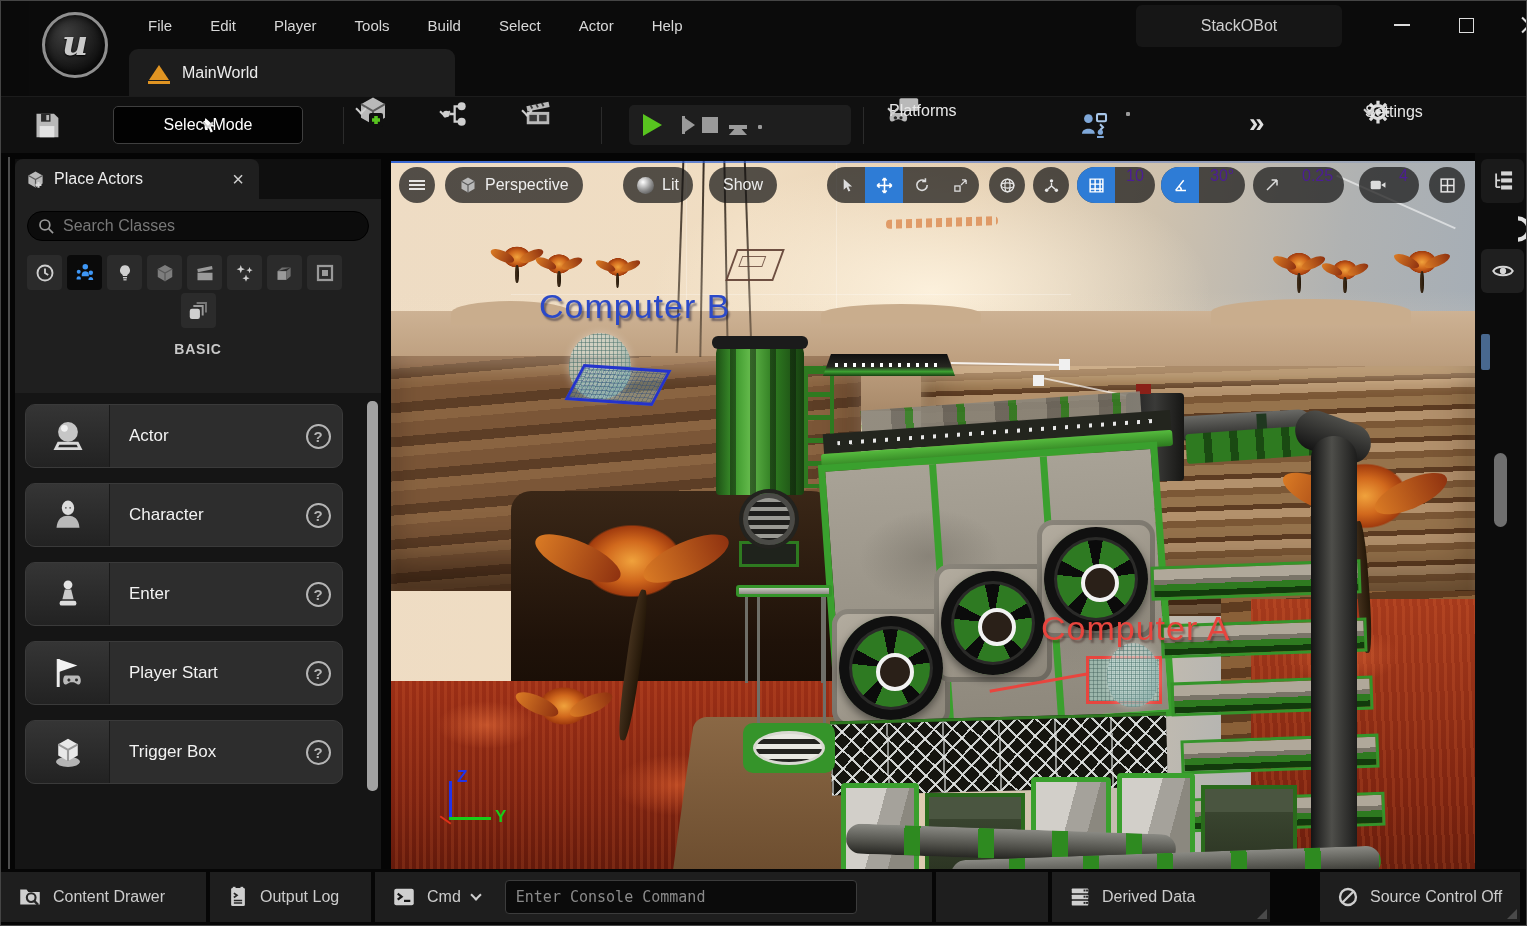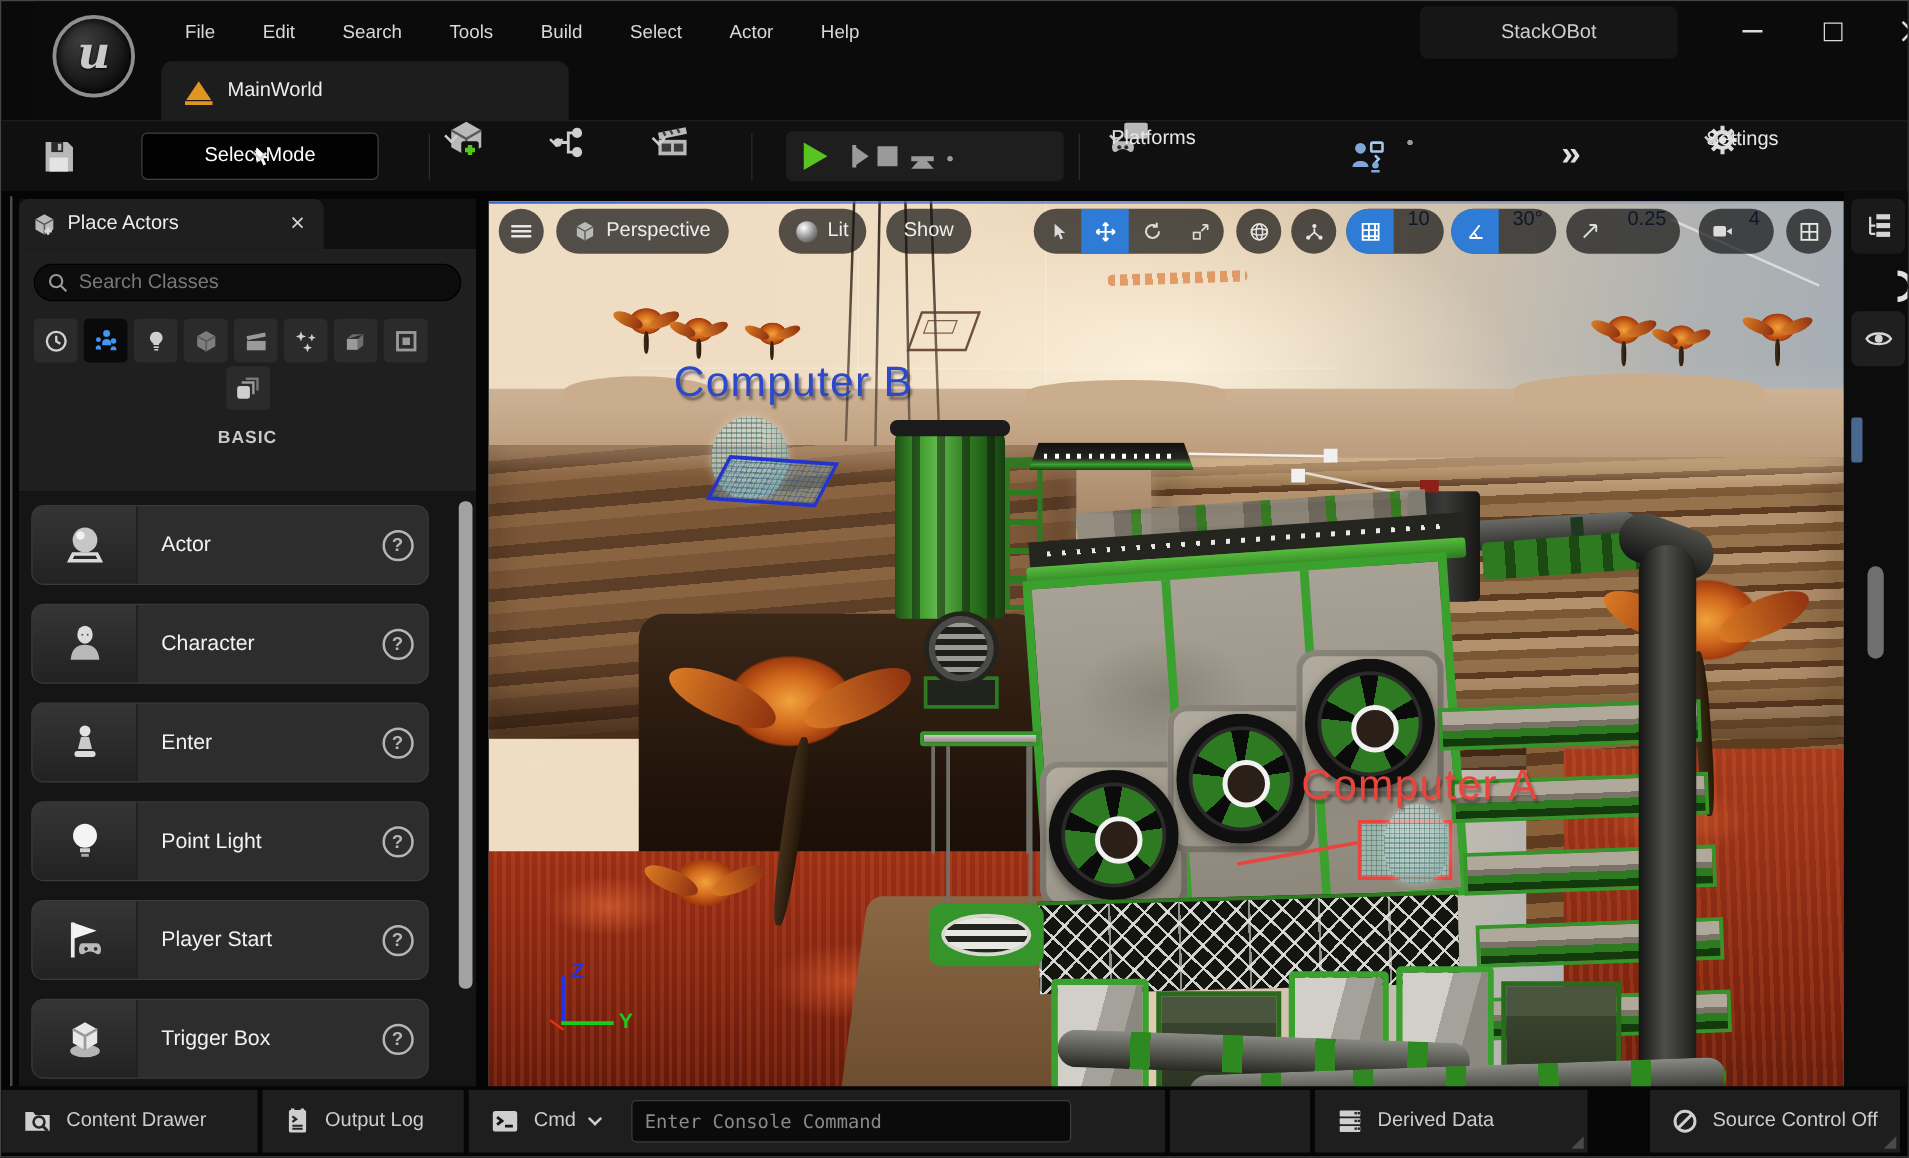--- a/index.html
+++ b/index.html
@@ -246,21 +246,21 @@
   .vp-circle { top:6px; width:36px; height:36px; border-radius:50%; background:rgba(22,22,22,.72);
       display:flex; align-items:center; justify-content:center; color:#e6e6e6; }
   .vp-pill { top:6px; height:36px; background:rgba(22,22,22,.72); border-radius:18px;
       display:flex; align-items:center; gap:8px; padding:0 14px; color:#ededed; font-size:16px; }
   .vp-group { top:6px; height:36px; background:rgba(22,22,22,.72); border-radius:18px; display:flex; overflow:hidden; }
   .vp-tool { width:38px; display:flex; align-items:center; justify-content:center; color:#dcdcdc; position:static!important; }
   .vp-tool.active { background:#2e7cd6; color:#fff; }
   .snap-ic { width:38px; height:36px; display:flex; align-items:center; justify-content:center; color:#fff;
       background:#2e7cd6; position:static!important; }
   .snap-ic.plain { background:transparent; color:#dcdcdc; }
-  .snap-val { padding:0 11px; color:#0f172a; font-size:16px; position:static!important; }
+  .snap-val { padding:0 11px; color:#4c1d95; font-size:16px; position:static!important; }
   .burger i { display:block; width:16px; height:2px; background:#e6e6e6; margin:2px 0; }
 
   
   .status-bar { position:absolute; bottom:0; left:0; width:1527px; height:56px; background:#060606; }
   .seg { position:absolute; top:3px; height:50px; background:#1e1e1e; display:flex; align-items:center;
          gap:11px; padding:0 17px; color:#cccccc; font-size:16px; }
   .seg.grip::after { content:""; position:absolute; right:3px; bottom:3px; width:0; height:0;
          border-left:10px solid transparent; border-bottom:10px solid #4a4a4a; }
   .console-input { width:352px; height:34px; background:#0b0b0b; border:1px solid #3c3c3c; border-radius:4px;
          font-family:"DejaVu Sans Mono", monospace; font-size:15px; color:#bbb; padding:0 10px; outline:none; }
@@ -270,21 +270,21 @@
 </head>
 <body>
 
 <div class="app">
 
   <div class="title-bar">
     <div class="logo"></div>
     <div class="menu">
       <span class="menu-item">File</span>
       <span class="menu-item">Edit</span>
-      <span class="menu-item">Search</span>
+      <span class="menu-item">Player</span>
       <span class="menu-item">Tools</span>
       <span class="menu-item">Build</span>
       <span class="menu-item">Select</span>
       <span class="menu-item">Actor</span>
       <span class="menu-item">Help</span>
     </div>
     <div class="win-title">StackOBot</div>
     <div class="win-controls">
       <span class="wc wc-min"></span>
       <span class="wc wc-max"></span>
@@ -526,33 +526,20 @@
                 <rect x="3.8" y="11.4" width="8.4" height="2.4" rx="1.1" fill="#dcdcdc"></rect>
               </svg>
             </span>
           <span class="pa-label">Enter</span>
           <span class="pa-q">
               <span class="qmark"></span>
             </span>
         </div>
         <div class="pa-item">
           <span class="pa-ic">
-              <svg width="32" height="32" viewBox="0 0 16 16">
-                <circle cx="8" cy="5.8" r="4.8" fill="#f4f4f4"></circle>
-                <rect x="6" y="10.8" width="4" height="1.6" fill="#cfcfcf"></rect>
-                <rect x="6.5" y="13" width="3" height="1.2" fill="#a9a9a9"></rect>
-              </svg>
-            </span>
-          <span class="pa-label">Point Light</span>
-          <span class="pa-q">
-              <span class="qmark"></span>
-            </span>
-        </div>
-        <div class="pa-item">
-          <span class="pa-ic">
               <svg width="34" height="34" viewBox="0 0 16 16">
                 <path d="M3.4 1.4v13.2" stroke="#ececec" stroke-width="1.4"></path>
                 <path d="M3.4 1.4l9 3.1-9 3.1z" fill="#f2f2f2"></path>
                 <path d="M6.8 9.2h5.8c1.6 0 2 4 .5 4.2-.9.1-1.4-1.1-3.2-1.1s-2.3 1.2-3.2 1.1c-1.5-.2-1.1-4.2.1-4.2z" fill="#b9b9b9"></path>
                 <path d="M8.4 10.6v1.4M7.7 11.3h1.4" stroke="#2a2a2a" stroke-width=".8"></path>
                 <circle cx="12" cy="11.3" r=".7" fill="#2a2a2a"></circle>
               </svg>
             </span>
           <span class="pa-label">Player Start</span>
           <span class="pa-q">

